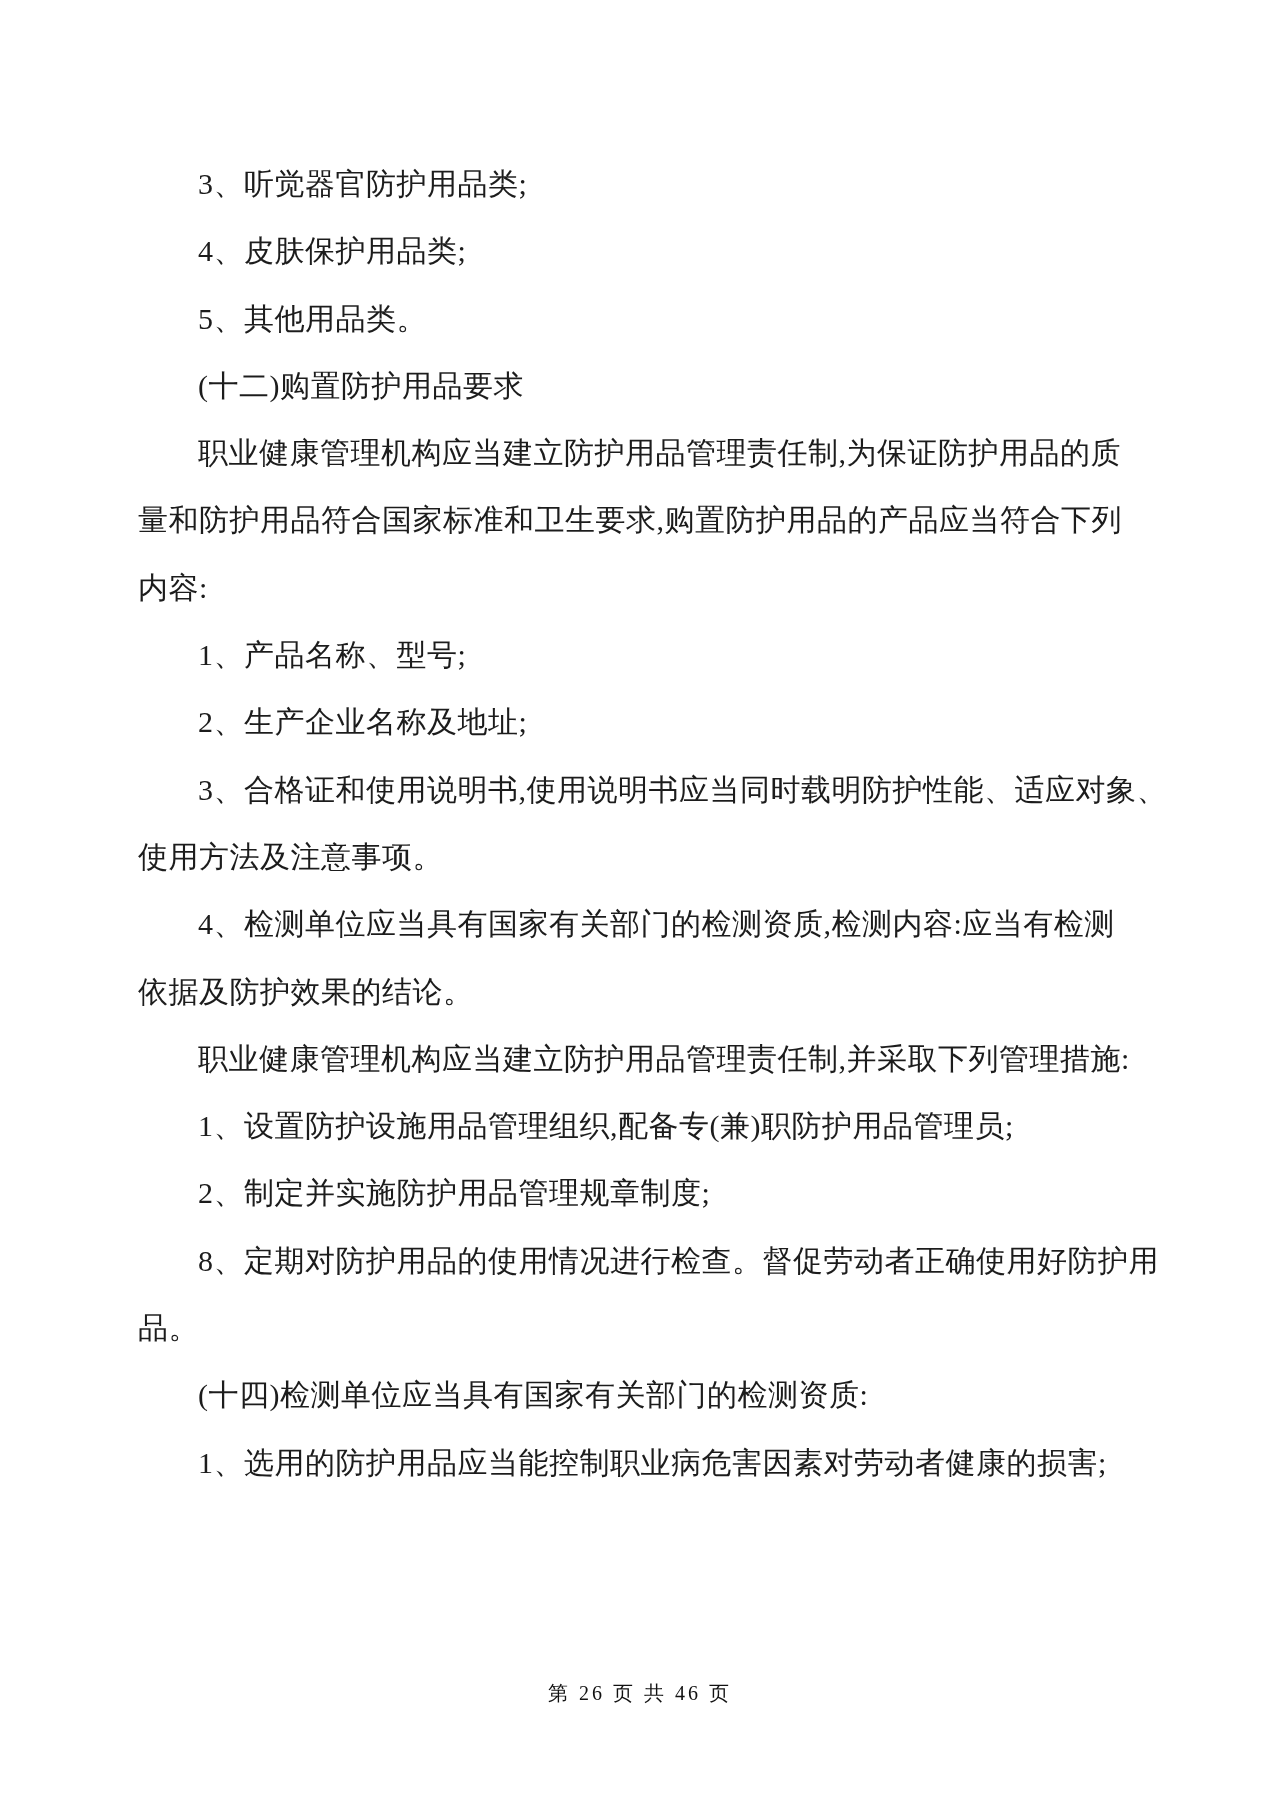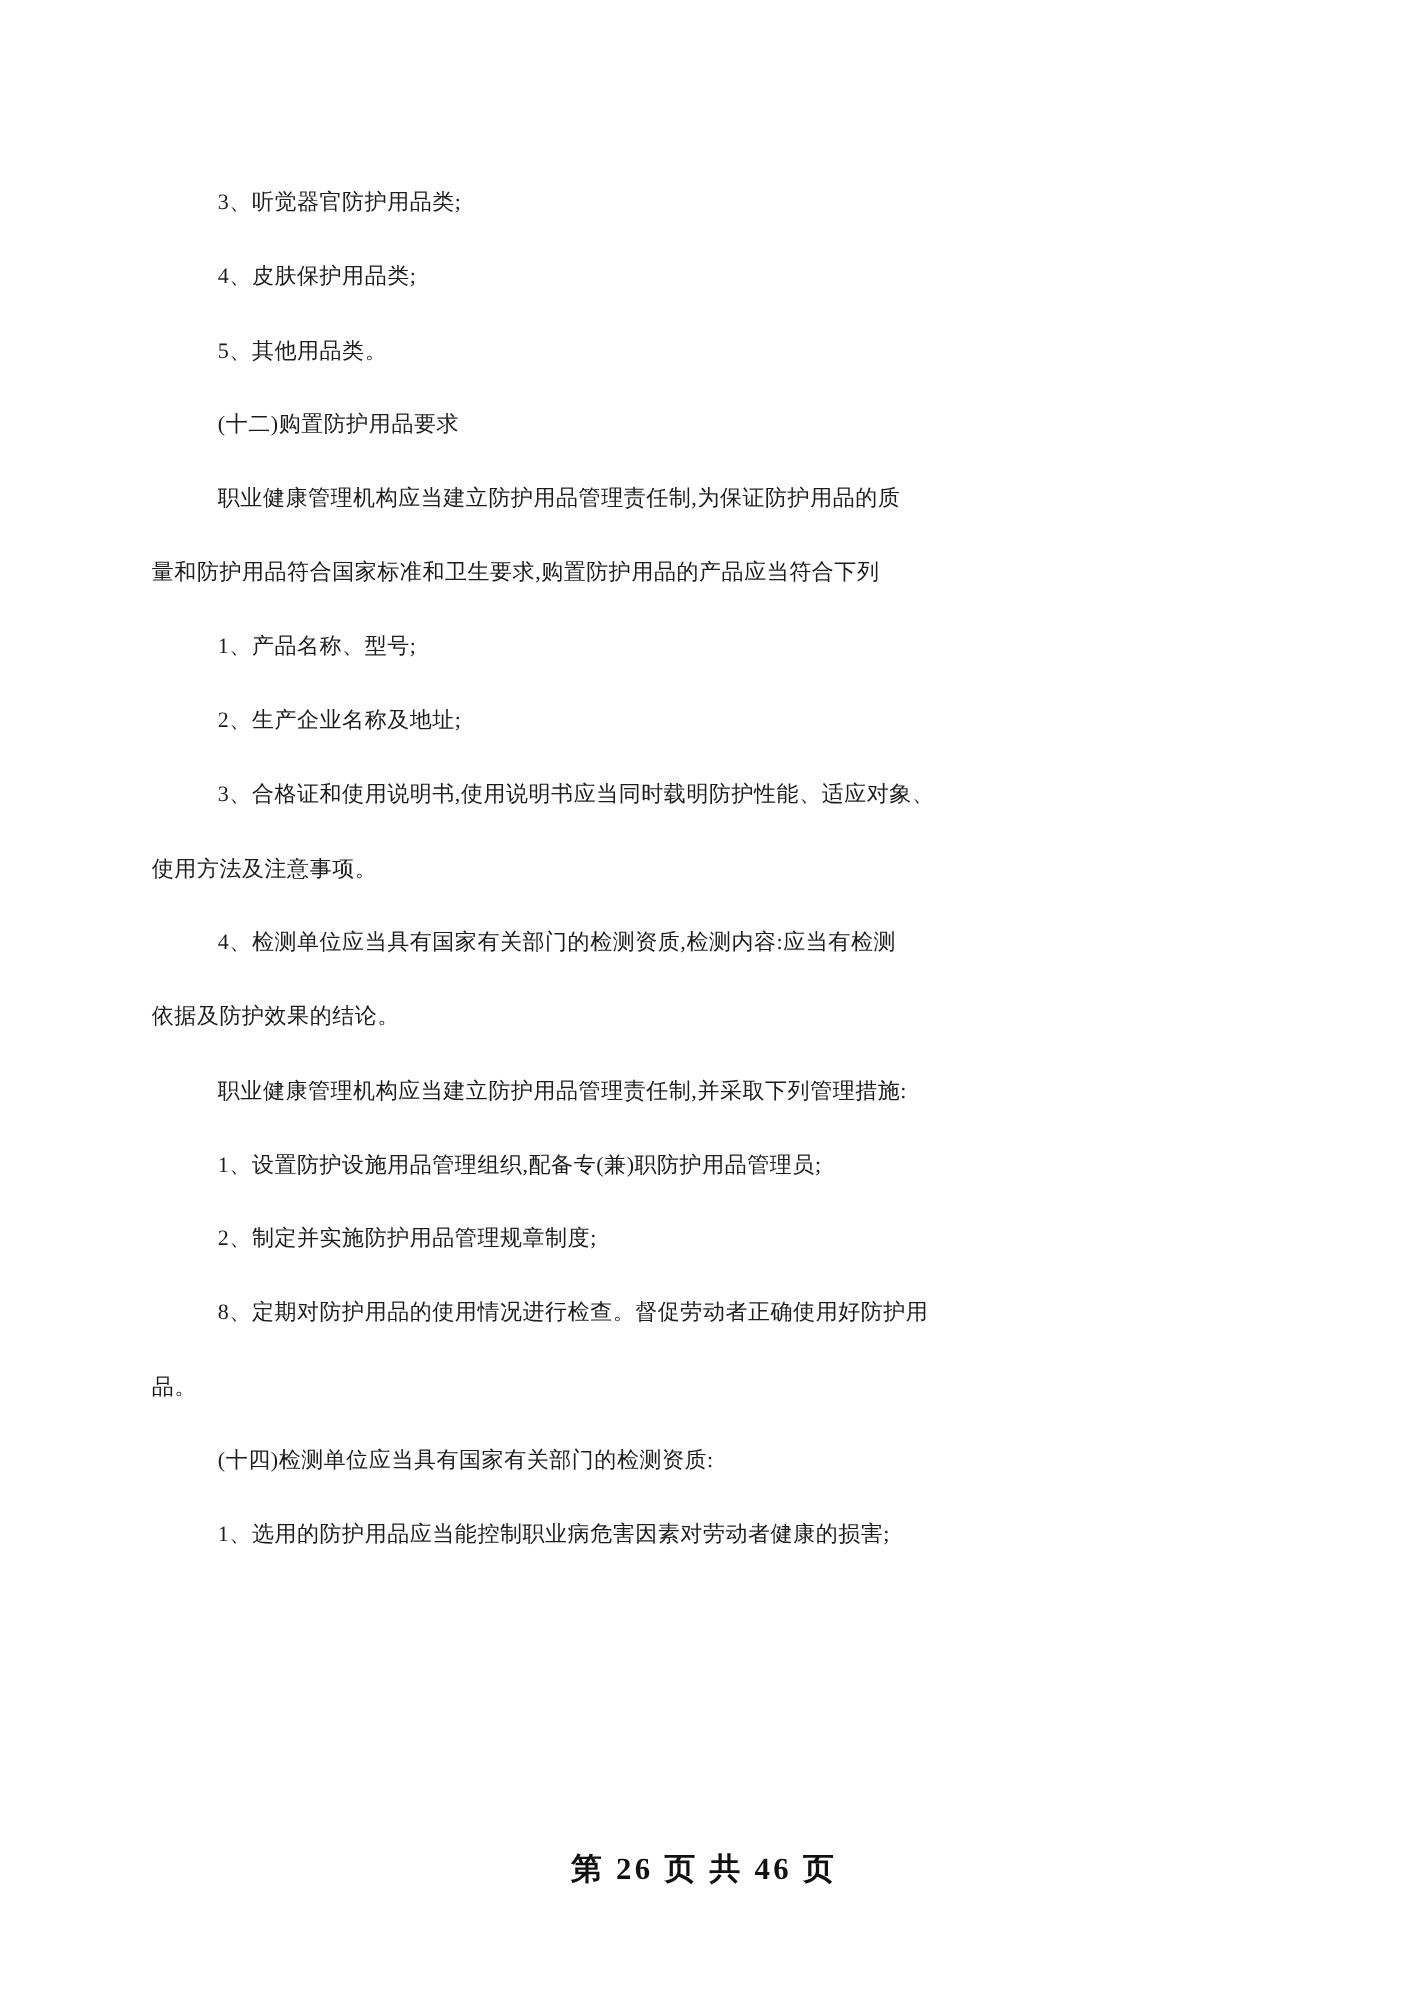--- a/index.html
+++ b/index.html
@@ -14,52 +14,53 @@
     height: 1810px;
     background: #ffffff;
     overflow: hidden;
     color: #1c1c1c;
   }
   .content {
     padding: 165px 138px 0 138px;
   }
   .line {
     height: 67.3px;
-    font-size: 20px;
+    font-size: 30px;
     line-height: 38px;
     letter-spacing: 0.5px;
     white-space: nowrap;
     color: #1c1c1c;
   }
   .line.indent {
     padding-left: 60px;
   }
   .footer {
     position: absolute;
     top: 1680px;
     left: 0;
     width: 100%;
     text-align: center;
-    font-size: 28px;
-    font-weight: bold;
+    font-size: 20px;
+    font-weight: normal;
     letter-spacing: 3px;
     color: #111111;
   }
 </style>
 </head>
 <body>
 
 <div class="page">
   <div class="content">
     <div class="line indent">3、听觉器官防护用品类;</div>
     <div class="line indent">4、皮肤保护用品类;</div>
     <div class="line indent">5、其他用品类。</div>
     <div class="line indent">(十二)购置防护用品要求</div>
     <div class="line indent">职业健康管理机构应当建立防护用品管理责任制,为保证防护用品的质</div>
     <div class="line">量和防护用品符合国家标准和卫生要求,购置防护用品的产品应当符合下列</div>
+    <div class="line">内容:</div>
     <div class="line indent">1、产品名称、型号;</div>
     <div class="line indent">2、生产企业名称及地址;</div>
     <div class="line indent">3、合格证和使用说明书,使用说明书应当同时载明防护性能、适应对象、</div>
     <div class="line">使用方法及注意事项。</div>
     <div class="line indent">4、检测单位应当具有国家有关部门的检测资质,检测内容:应当有检测</div>
     <div class="line">依据及防护效果的结论。</div>
     <div class="line indent">职业健康管理机构应当建立防护用品管理责任制,并采取下列管理措施:</div>
     <div class="line indent">1、设置防护设施用品管理组织,配备专(兼)职防护用品管理员;</div>
     <div class="line indent">2、制定并实施防护用品管理规章制度;</div>
     <div class="line indent">8、定期对防护用品的使用情况进行检查。督促劳动者正确使用好防护用</div>

